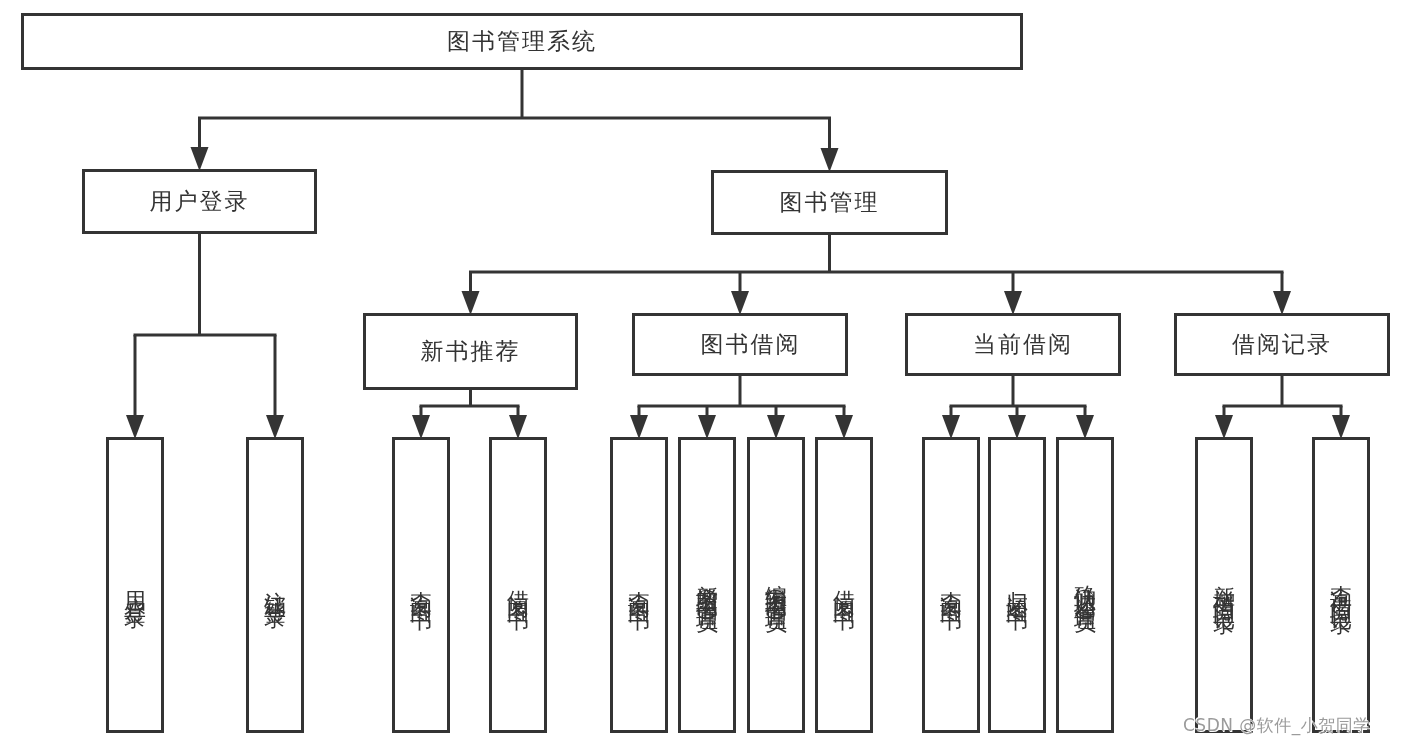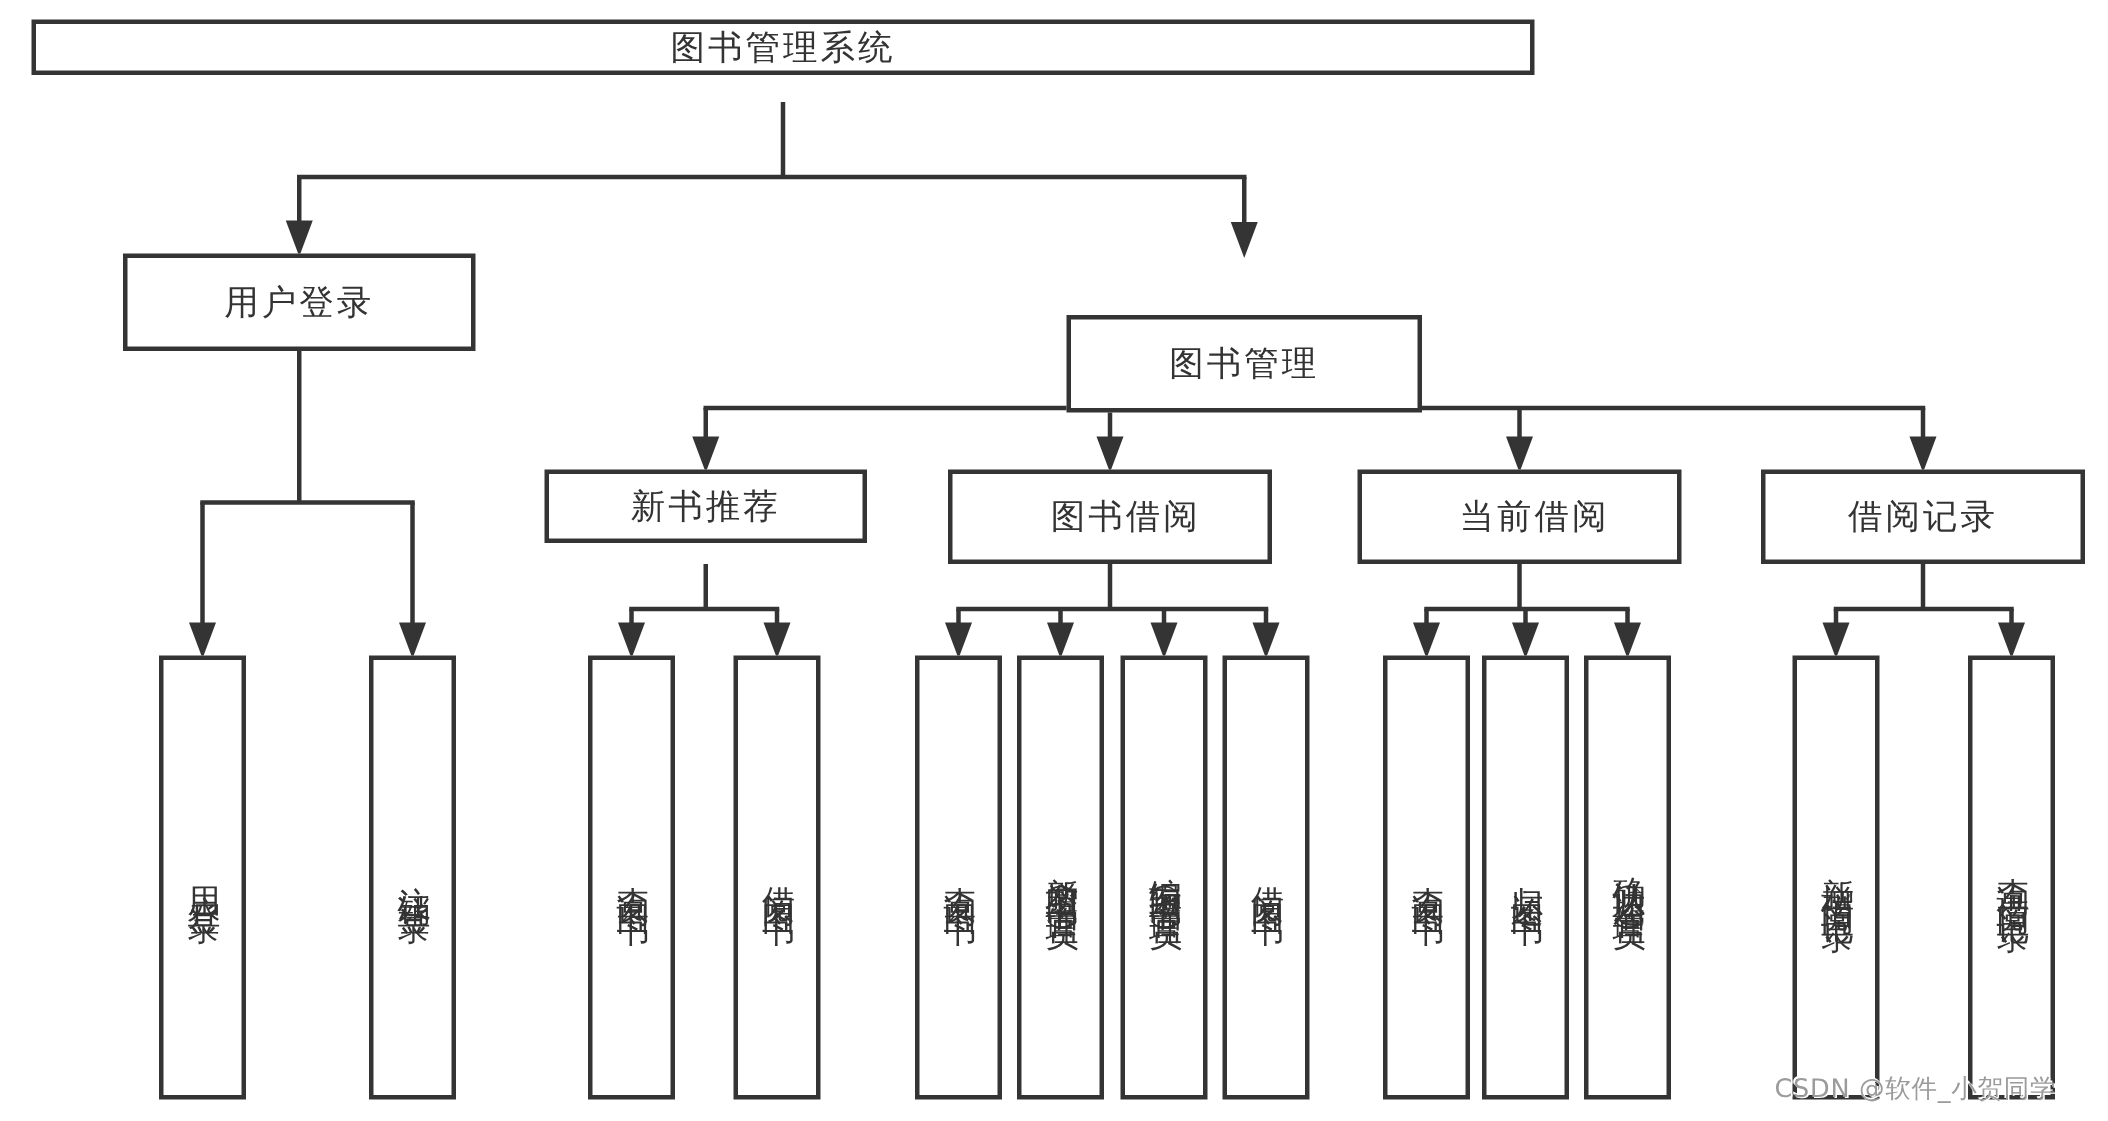--- a/index.html
+++ b/index.html
@@ -141,26 +141,26 @@
     <polygon points="1076,415 1094,415 1085,439"></polygon>
 
     <path d="M1282 376 L1282 406"></path>
     <path d="M1222.5 406 L1342.5 406"></path>
     <path d="M1224 406 L1224 419"></path>
     <path d="M1341 406 L1341 419"></path>
     <polygon points="1215,415 1233,415 1224,439"></polygon>
     <polygon points="1332,415 1350,415 1341,439"></polygon>
   </svg>
 
-  <div class="node" style="left:21px; top:13px; width:1002px; height:37px;">图书管理系统</div>
+  <div class="node" style="left:21px; top:13px; width:1002px; height:57px;">图书管理系统</div>
 
   <div class="node" style="left:82px; top:169px; width:235px; height:65px;">用户登录</div>
-  <div class="node" style="left:711px; top:170px; width:237px; height:65px;margin-top:40px;">图书管理</div>
-
-  <div class="node" style="left:363px; top:313px; width:215px; height:49px;">新书推荐</div>
+  <div class="node" style="left:711px; top:170px; width:237px; height:65px;">图书管理</div>
+
+  <div class="node" style="left:363px; top:313px; width:215px; height:77px;">新书推荐</div>
   <div class="node" style="left:632px; top:313px; width:216px; height:63px;padding-left:21px;">图书借阅</div>
   <div class="node" style="left:905px; top:313px; width:216px; height:63px;padding-left:20px;">当前借阅</div>
   <div class="node" style="left:1174px; top:313px; width:216px; height:63px;">借阅记录</div>
 
   <div class="leaf" style="left:106px;">
     <span class="vtext">用户登录</span>
   </div>
   <div class="leaf" style="left:246px;">
     <span class="vtext">注销登录</span>
   </div>

